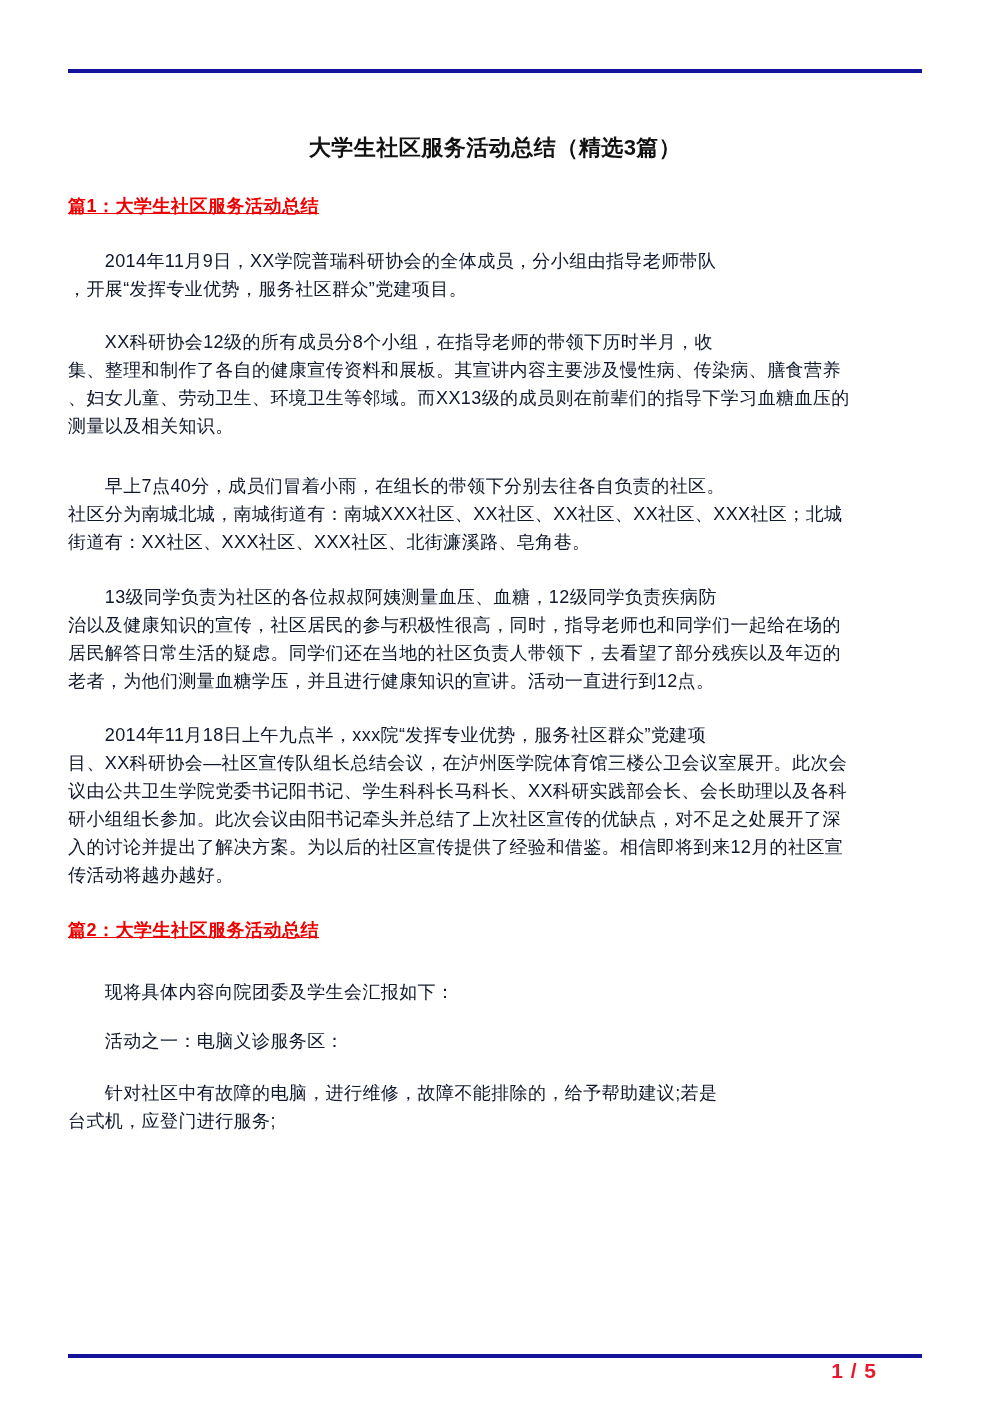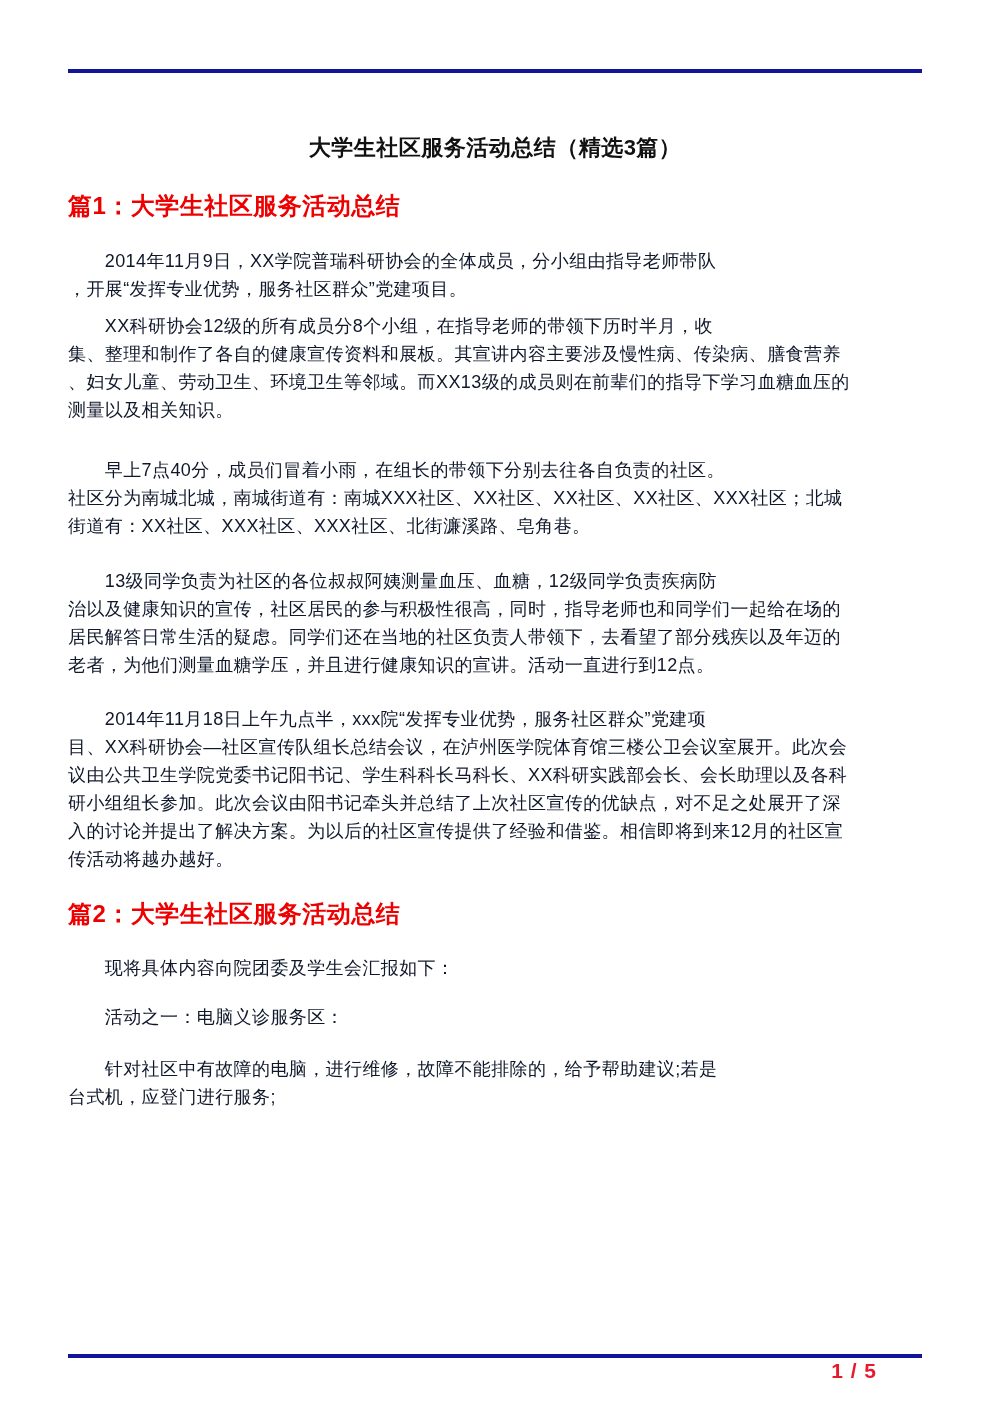--- a/index.html
+++ b/index.html
@@ -31,44 +31,45 @@
     margin: 131px 0 0 0;
     text-align: center;
     font-size: 22px;
     line-height: 34px;
     font-weight: bold;
     color: #111111;
     letter-spacing: 0.5px;
   }
   .sec-heading {
     margin: 0;
-    font-size: 24px;
+    font-size: 18px;
     line-height: 28px;
     font-weight: bold;
     color: #ee0000;
     letter-spacing: 0.5px;
+    text-decoration: underline;
   }
   .sec-heading.first { margin-top: 27px; }
   .sec-heading.second { margin-top: 27px; }
   .para {
     margin: 0;
     font-size: 18px;
     line-height: 28px;
     white-space: pre-line;
     letter-spacing: 0.4px;
     color: #0f172a;
   }
   
   .mt-p1 { margin-top: 27px; }
-  .mt-p2 { margin-top: 9px; }
+  .mt-p2 { margin-top: 25px; }
   .mt-p3 { margin-top: 32px; }
   .mt-p4 { margin-top: 27px; }
   .mt-p5 { margin-top: 26px; }
   .mt-p6 { margin-top: 27px; }
-  .mt-p7 { margin-top: 26px; }
+  .mt-p7 { margin-top: 34px; }
   .mt-p8 { margin-top: 21px; }
   .mt-p9 { margin-top: 24px; }
   .page-footer {
     position: absolute;
     top: 1359px;
     right: 115px;
     font-size: 21px;
     font-weight: bold;
     color: #e8192c;
     letter-spacing: 1px;

